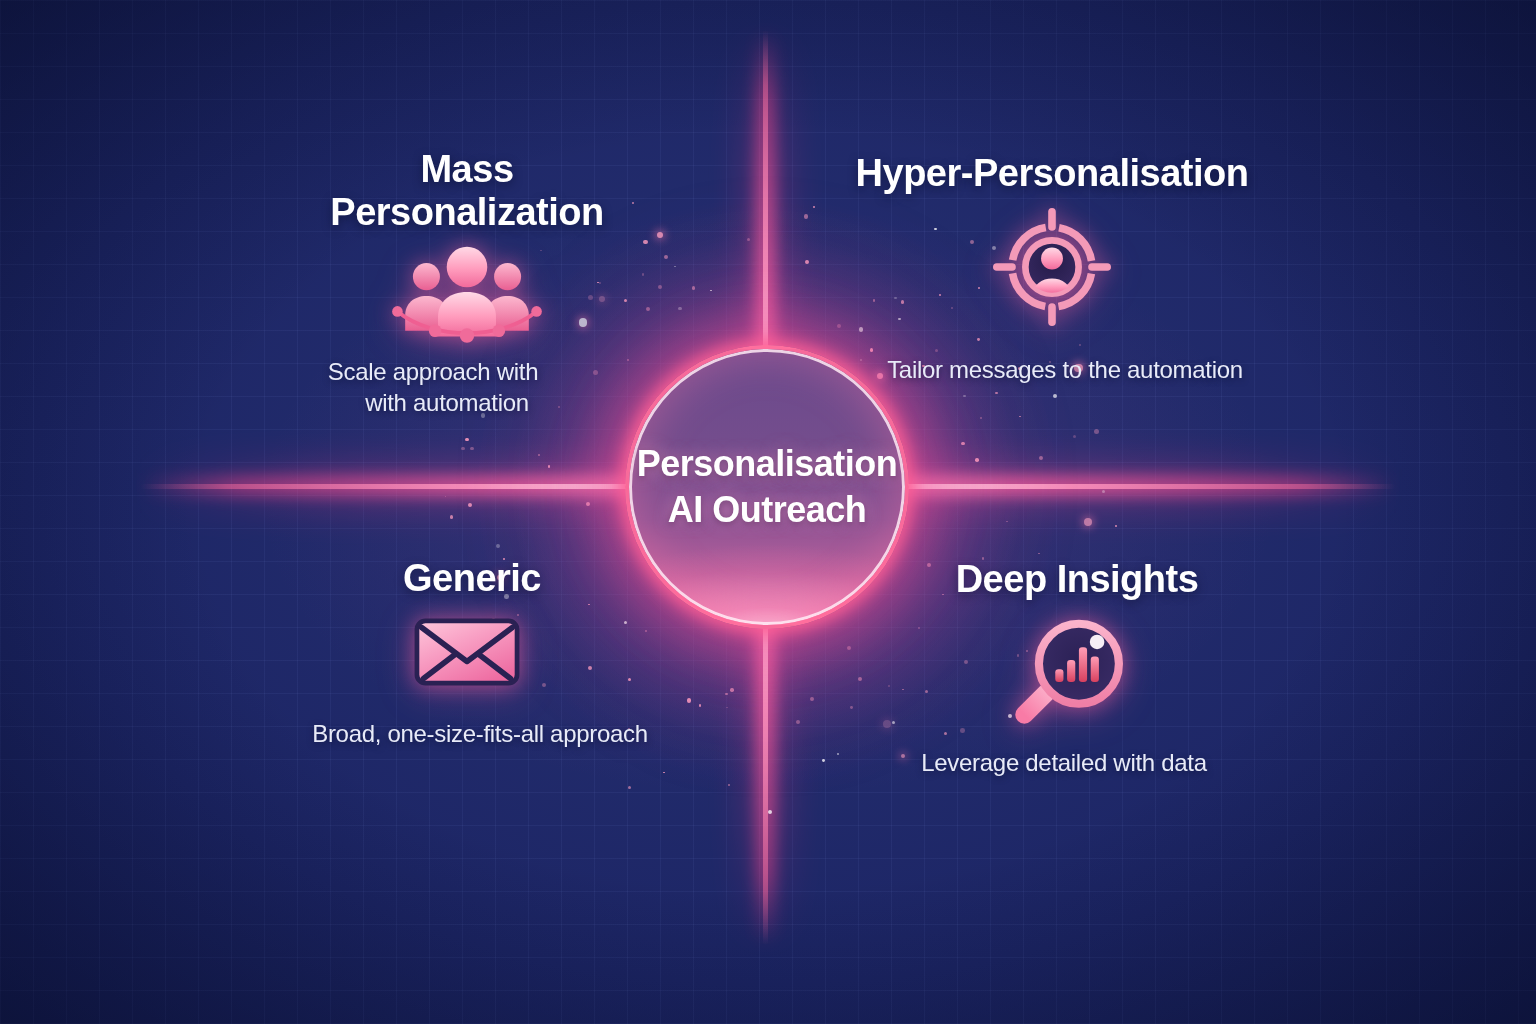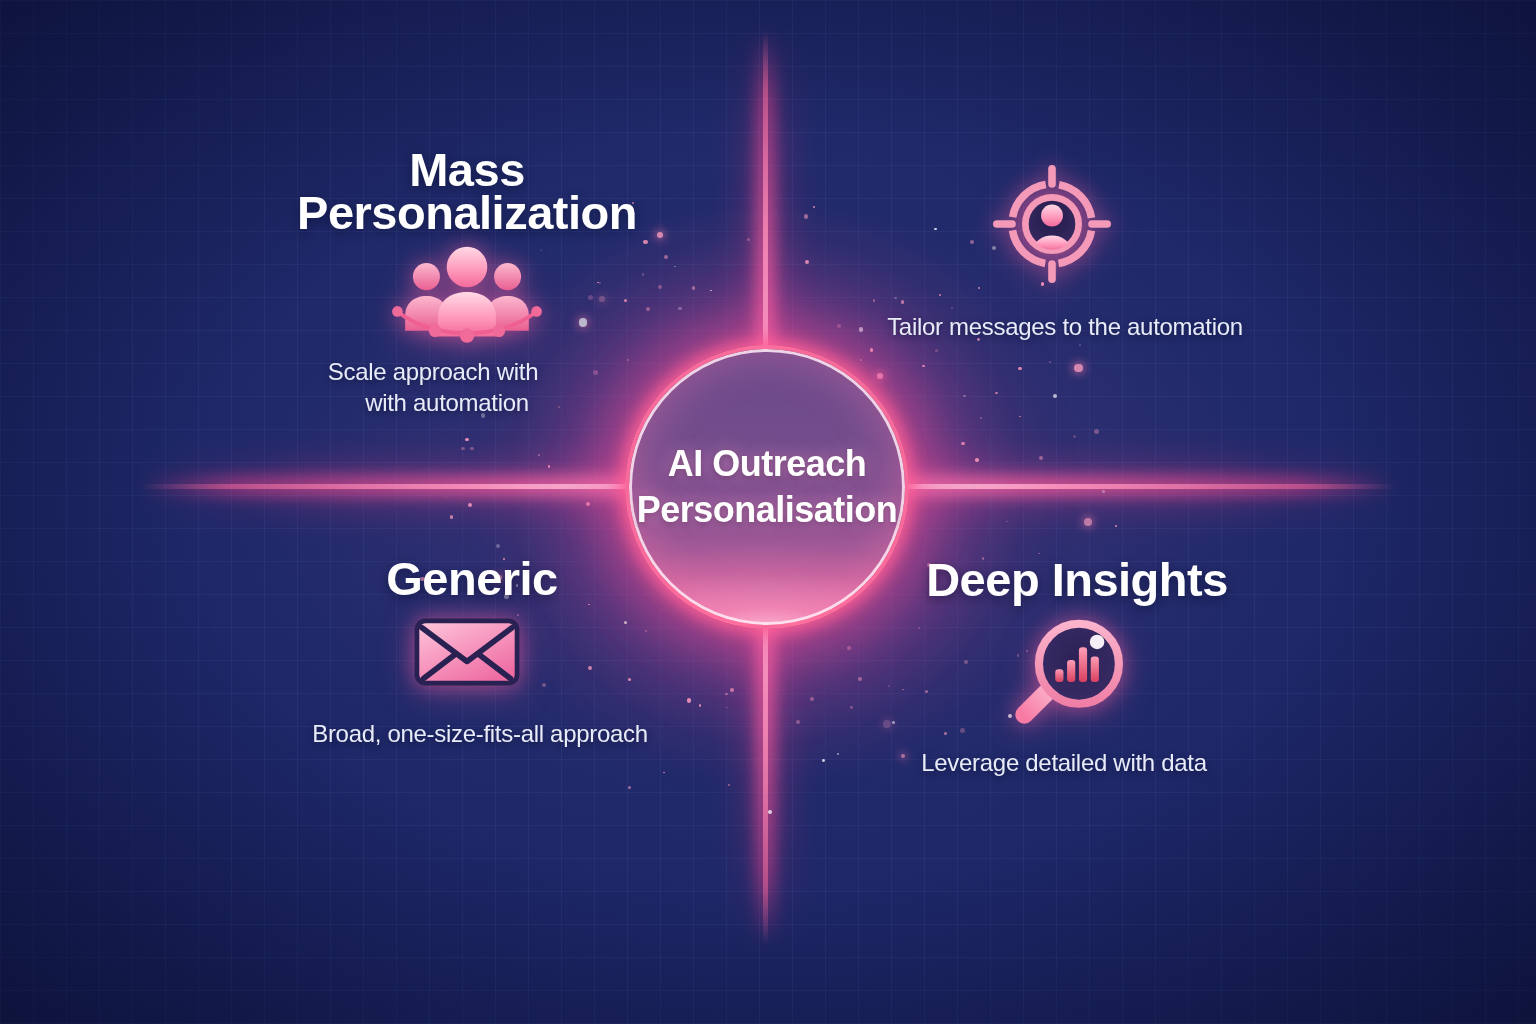--- a/index.html
+++ b/index.html
@@ -60,21 +60,21 @@
       0 0 16px 5px rgba(255,95,150,0.9),
       0 0 55px 22px rgba(255,80,150,0.45),
       0 0 120px 55px rgba(205,70,150,0.22);
     display:flex;align-items:center;justify-content:center;}
   .center-title{color:#fff;font-weight:bold;font-size:36px;line-height:46px;text-align:center;
     letter-spacing:-0.5px;
     text-shadow:0 0 16px rgba(255,170,210,0.55), 0 2px 6px rgba(55,20,60,0.5);}
 
   
   .quad{position:absolute;display:flex;flex-direction:column;align-items:center;text-align:center;}
-  .q-title{margin:0;color:#ffffff;font-weight:bold;font-size:47px;line-height:43px;
+  .q-title{margin:0;color:#ffffff;font-weight:bold;font-size:38px;line-height:43px;
     letter-spacing:-0.5px;text-shadow:0 3px 10px rgba(8,12,40,0.5);}
   .q-caption{margin:0;color:#e8ebf8;font-weight:400;font-size:24px;line-height:31px;
     letter-spacing:-0.3px;text-shadow:0 2px 6px rgba(8,12,40,0.5);}
   .q-caption span{display:block;}
   .q-icon{filter:drop-shadow(0 0 10px rgba(255,100,160,0.45)) drop-shadow(0 6px 16px rgba(255,90,160,0.28));}
   .q-tl{left:267px;top:148px;width:400px;}
   .q-tl .q-icon{margin-top:4px;}
   .q-tl .q-caption{margin-top:4px;transform:translateX(-34px);}
   .q-tl .cap-line2{transform:translateX(14px);}
   .q-tr{left:832px;top:152px;width:440px;}
@@ -233,22 +233,22 @@
       <span class="sparkle" style="left: 1094.3px; top: 428.8px; height: 5px; width: 5px; background: rgb(255, 159, 192); opacity: 0.36;"></span>
       <span class="sparkle" style="left: 496.8px; top: 661.2px; height: 2.5px; width: 2.5px; background: rgb(255, 159, 192); opacity: 0.43;"></span>
       <span class="sparkle" style="left: 627.5px; top: 677.7px; height: 3px; width: 3px; background: rgb(255, 159, 192); opacity: 0.84;"></span>
       <span class="sparkle" style="left: 495.7px; top: 274.7px; height: 4.2px; width: 4.2px; background: rgb(255, 159, 192); opacity: 0.47;"></span>
       <span class="sparkle" style="left: 497px; top: 575.2px; height: 4.6px; width: 4.6px; background: rgb(255, 159, 192); opacity: 0.78; box-shadow: rgba(255, 120, 170, 0.7) 0px 0px 8px 2px;"></span>
       <span class="sparkle" style="left: 1078.1px; top: 653px; height: 1.7px; width: 1.7px; background: rgb(255, 255, 255); opacity: 0.38;"></span>
     </div>
 
   <div class="center-circle">
     <div class="center-title">
+      <div>Personalisation</div>
       <div>AI Outreach</div>
-      <div>Personalisation</div>
     </div>
   </div>
 
   <section class="quad q-tl">
     <h2 class="q-title">
       <span style="display:block">Mass</span>
       <span style="display:block">Personalization</span>
     </h2>
     <svg class="q-icon" width="156" height="114" viewBox="0 0 160 118">
       <defs>
@@ -275,20 +275,21 @@
       <circle cx="113" cy="96" r="6.5" fill="#f06b9a"></circle>
       <circle cx="152" cy="76" r="5.5" fill="#f06b9a"></circle>
     </svg>
     <p class="q-caption">
       <span>Scale approach with</span>
       <span class="cap-line2">with automation</span>
     </p>
   </section>
 
   <section class="quad q-tr">
+    <h2 class="q-title">Hyper-Personalisation</h2>
     <svg class="q-icon" width="118" height="118" viewBox="0 0 124 124">
       <defs>
         <radialGradient id="lensT" cx="0.5" cy="0.4" r="0.75">
           <stop offset="0" stop-color="#241b49"></stop>
             <stop offset="1" stop-color="#3c2d68"></stop>
         </radialGradient>
         <linearGradient id="pgT" x1="0" y1="0" x2="0" y2="1">
           <stop offset="0" stop-color="#ffd9e6"></stop>
             <stop offset="0.55" stop-color="#ff9cbd"></stop>
             <stop offset="1" stop-color="#f26a9b"></stop>

